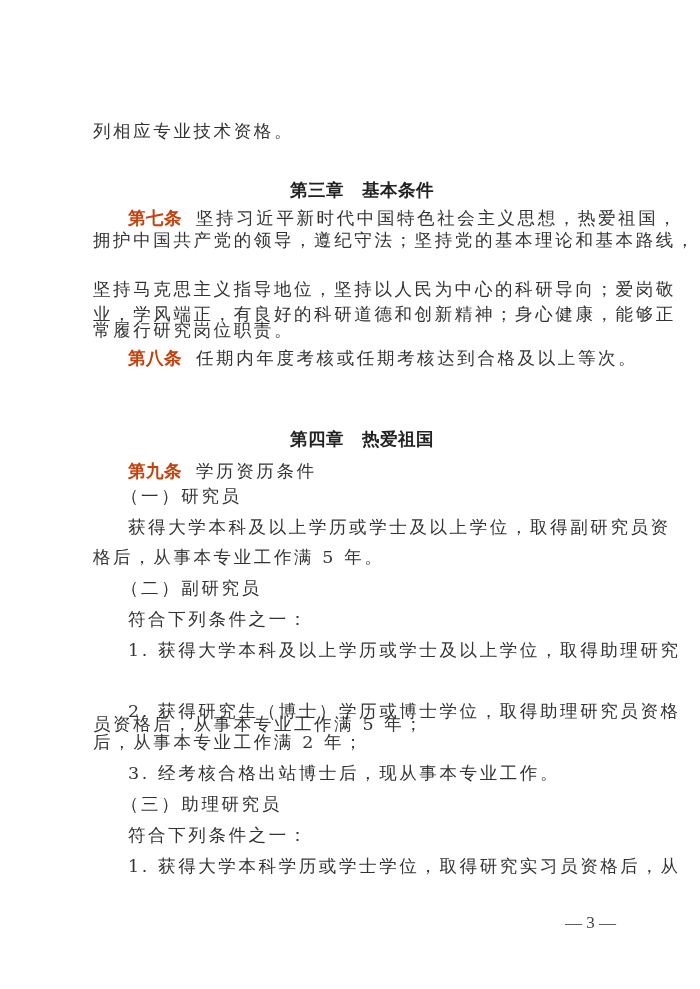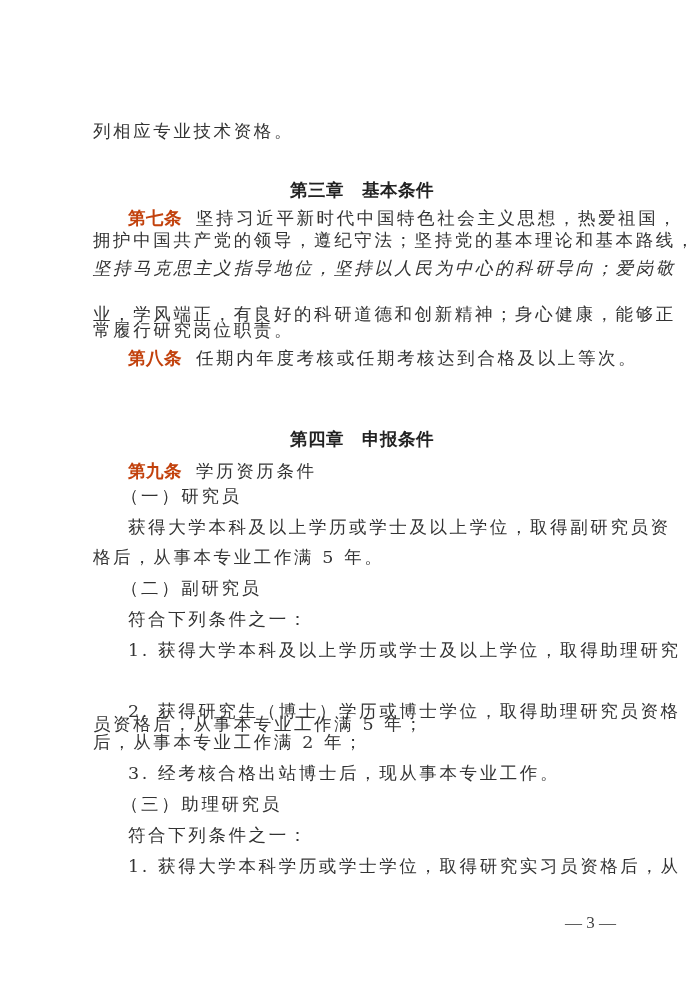--- a/index.html
+++ b/index.html
@@ -35,30 +35,30 @@
   <div class="line" style="top:120px;">列相应专业技术资格。</div>
 
   <div class="chapter" style="top:178px;">
     <span>第三章</span><span class="gap"></span><span>基本条件</span>
   </div>
 
   <div class="line indent" style="top:207px;">
     <span class="art">第七条</span><span>坚持习近平新时代中国特色社会主义思想，热爱祖国，</span>
   </div>
   <div class="line" style="top:229px;text-align:right;">拥护中国共产党的领导，遵纪守法；坚持党的基本理论和基本路线，</div>
-  <div class="line" style="top:257px;font-style:italic;">坚持马克思主义指导地位，坚持以人民为中心的科研导向；爱岗敬</div>
+  <div class="line" style="top:278px;">坚持马克思主义指导地位，坚持以人民为中心的科研导向；爱岗敬</div>
   <div class="line" style="top:303px;">业，学风端正，有良好的科研道德和创新精神；身心健康，能够正</div>
   <div class="line" style="top:319px;">常履行研究岗位职责。</div>
 
   <div class="line indent" style="top:347px;">
     <span class="art">第八条</span><span>任期内年度考核或任期考核达到合格及以上等次。</span>
   </div>
 
   <div class="chapter" style="top:427px;">
-    <span>第四章</span><span class="gap"></span><span>申报条件</span>
+    <span>第四章</span><span class="gap"></span><span>热爱祖国</span>
   </div>
 
   <div class="line indent" style="top:460px;">
     <span class="art">第九条</span><span>学历资历条件</span>
   </div>
 
   <div class="line" style="top:485px; left:121px;">（一）研究员</div>
   <div class="line indent" style="top:516px;">获得大学本科及以上学历或学士及以上学位，取得副研究员资</div>
   <div class="line" style="top:546px;">格后，从事本专业工作满 5 年。</div>
   <div class="line" style="top:577px; left:121px;">（二）副研究员</div>

